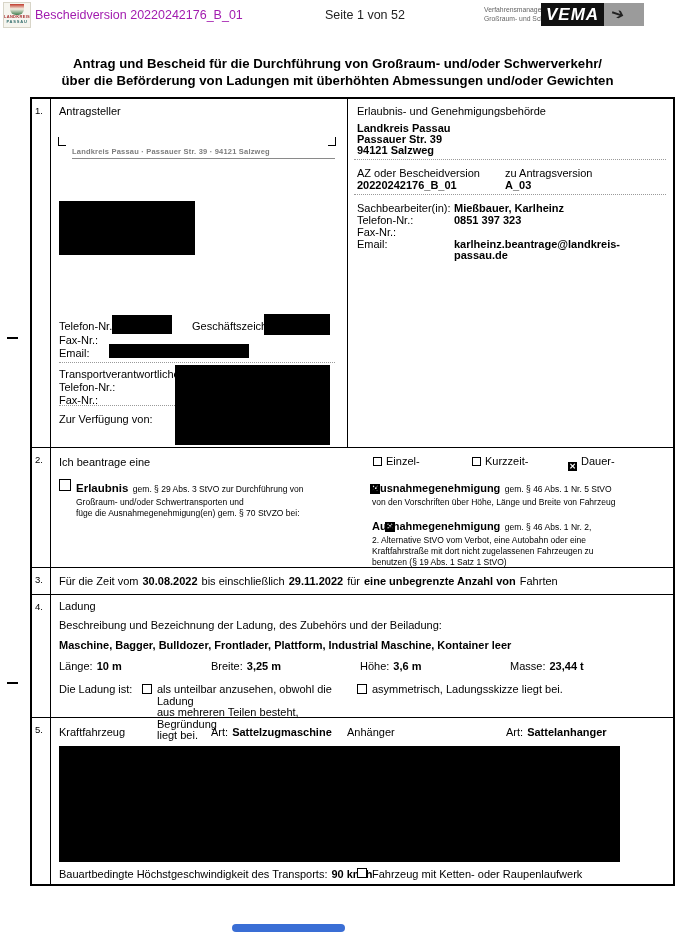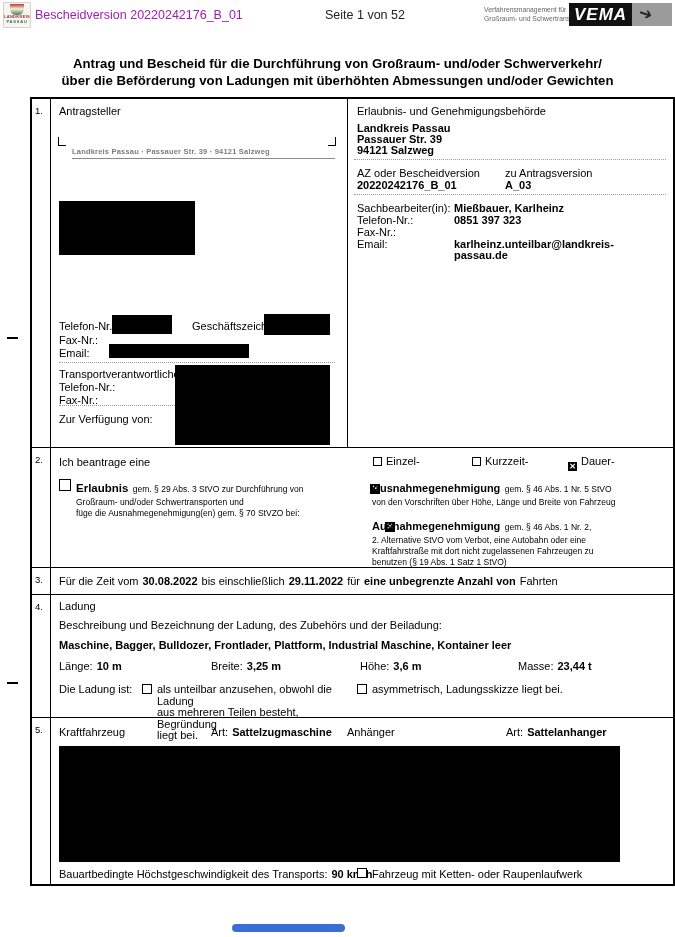--- a/index.html
+++ b/index.html
@@ -57,21 +57,21 @@
     <div class="shield"></div>
     <div class="l1">LANDKREIS</div>
     <div class="l2">PASSAU</div>
   </div>
   <div class="abs" style="left:35px;top:8px;font-size:12.5px;color:#a21caf;">Bescheidversion 20220242176_B_01</div>
   <div class="abs" style="left:325px;top:8px;font-size:12.5px;color:#222;">Seite 1 von 52</div>
   <div class="abs" style="left:484px;top:6px;font-size:6.8px;line-height:8.5px;color:#666;">
     <div>Verfahrensmanagement für</div>
     <div>Großraum- und Schwertransporte</div>
   </div>
-  <div class="abs" style="left:569px;top:3px;text-align:right;" id="vema-logo">
+  <div class="abs" style="left:541px;top:3px;text-align:right;" id="vema-logo">
     <div id="vema-black">VEMA</div>
     <div id="vema-gray">
       <span id="vema-arrow">➔</span>
     </div>
   </div>
 
   <div class="abs b" style="left:0;top:55px;width:675px;text-align:center;font-size:13.2px;line-height:17px;">
     <div>Antrag und Bescheid für die Durchführung von Großraum- und/oder Schwerverkehr/</div>
     <div>über die Beförderung von Ladungen mit überhöhten Abmessungen und/oder Gewichten</div>
   </div>
@@ -123,21 +123,21 @@
       <div class="abs t9 b" style="left:473px;top:81px;">A_03</div>
 
       <div class="abs dot" style="left:322px;top:95px;width:312px;"></div>
 
       <div class="abs t9" style="left:325px;top:104px;">Sachbearbeiter(in):</div>
       <div class="abs t9 b" style="left:422px;top:104px;">Mießbauer, Karlheinz</div>
       <div class="abs t9" style="left:325px;top:116px;">Telefon-Nr.:</div>
       <div class="abs t9 b" style="left:422px;top:116px;">0851 397 323</div>
       <div class="abs t9" style="left:325px;top:128px;">Fax-Nr.:</div>
       <div class="abs t9" style="left:325px;top:140px;">Email:</div>
-      <div class="abs t9 b" style="left:422px;top:140px;">karlheinz.unteilbar@landkreis-</div>
+      <div class="abs t9 b" style="left:422px;top:140px;">karlheinz.beantrage@landkreis-</div>
       <div class="abs t9 b" style="left:422px;top:151px;">passau.de</div>
     </div>
 
     <div class="row" style="top:348px;height:120px;">
       <div class="num">2.</div>
       <div class="abs t9" style="left:27px;top:9px;">Ich beantrage eine</div>
 
       <span class="abs cb sm" style="left:341px;top:9px;"></span>
       <span class="abs t9" style="left:354px;top:8px;">Einzel-</span>
       <span class="abs cb sm" style="left:440px;top:9px;"></span>
@@ -185,21 +185,21 @@
 
       <div class="abs t9" style="left:27px;top:66px;">
         <span class="seg">Länge:</span><span class="b">10 m</span>
       </div>
       <div class="abs t9" style="left:179px;top:66px;">
         <span class="seg">Breite:</span><span class="b">3,25 m</span>
       </div>
       <div class="abs t9" style="left:328px;top:66px;">
         <span class="seg">Höhe:</span><span class="b">3,6 m</span>
       </div>
-      <div class="abs t9" style="left:478px;top:66px;margin-left:8px;">
+      <div class="abs t9" style="left:478px;top:66px;">
         <span class="seg">Masse:</span><span class="b">23,44 t</span>
       </div>
 
       <div class="abs t9" style="left:27px;top:89px;">Die Ladung ist:</div>
       <span class="abs cb md" style="left:110px;top:89px;"></span>
       <div class="abs t9" style="left:125px;top:89px;width:200px;">
         <div>als unteilbar anzusehen, obwohl die Ladung</div>
         <div>aus mehreren Teilen besteht, Begründung</div>
         <div>liegt bei.</div>
       </div>

